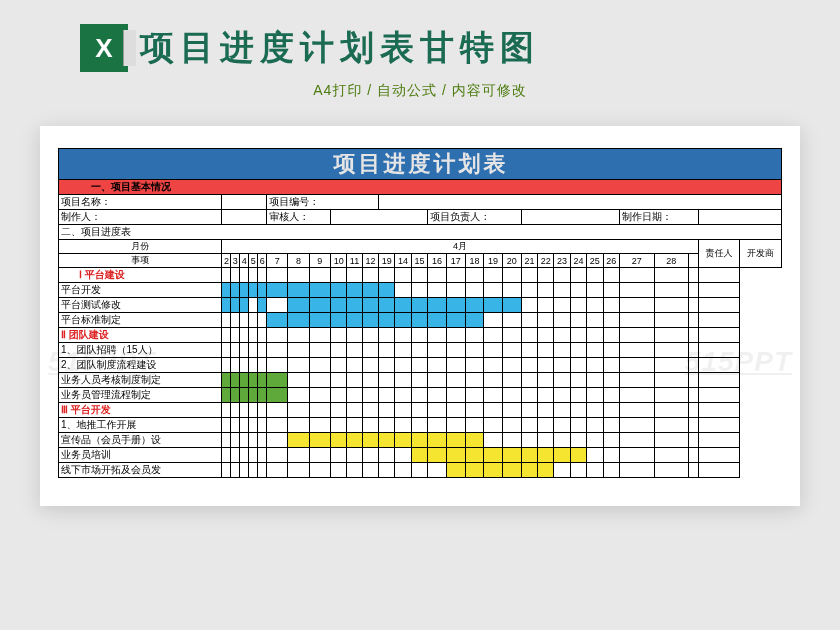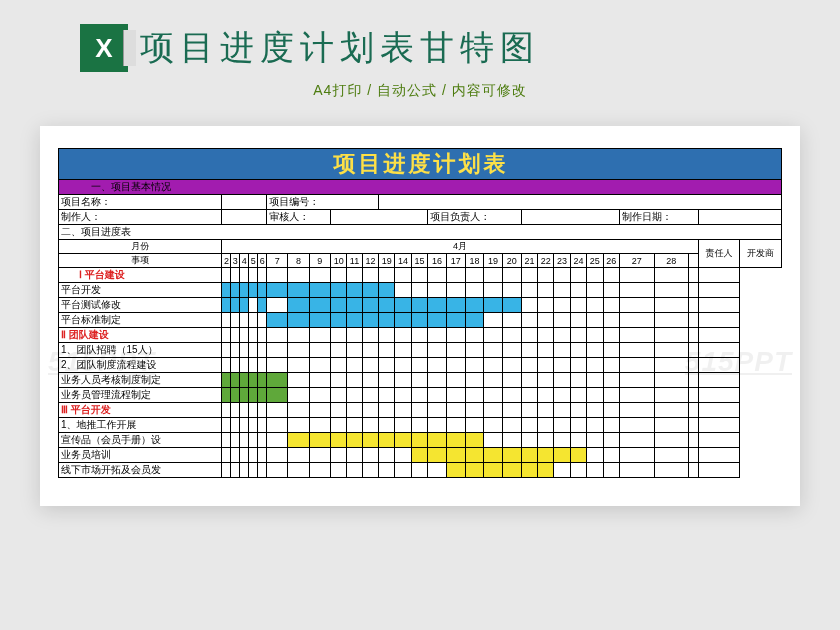--- a/index.html
+++ b/index.html
@@ -40,21 +40,21 @@
   right: -8px;
   top: 6px;
   width: 12px;
   height: 36px;
   background: #ddd;
   border-left: 1px solid #999;
 }
 .title {
   color: #1a6b52;
   font-size: 34px;
-  font-weight: normal;
+  font-weight: bold;
   letter-spacing: 6px;
 }
 .subtitle {
   text-align: center;
   color: #4d7c0f;
   font-size: 14px;
   margin-top: 4px;
   letter-spacing: 1px;
 }
 .sheet-wrap {
@@ -84,31 +84,31 @@
   border: 1px solid #000;
   padding: 0;
   height: 14px;
   text-align: left;
   padding-left: 2px;
   overflow: hidden;
   white-space: nowrap;
 }
 .banner {
   background: #2e6fb0;
-  color: #fde047;
+  color: #e5e5e5;
   text-align: center;
   font-size: 22px;
   font-weight: bold;
   height: 30px;
   letter-spacing: 3px;
   border: 1px solid #000;
 }
 .section-header {
-  background: #a21caf;
-  font-weight: normal;
+  background: #ef4444;
+  font-weight: bold;
   padding-left: 32px;
 }
 .red-label { color: #d22; font-weight: bold; }
 .num-cell { text-align: center; padding: 0; font-size: 9px; }
 .blue-cell { background: #38b4e6; }
 .green-cell { background: #5fa83a; }
 .yellow-cell { background: #f5e530; }
 .label-col { width: 110px; padding-left: 20px; }
 </style>
 </head>

